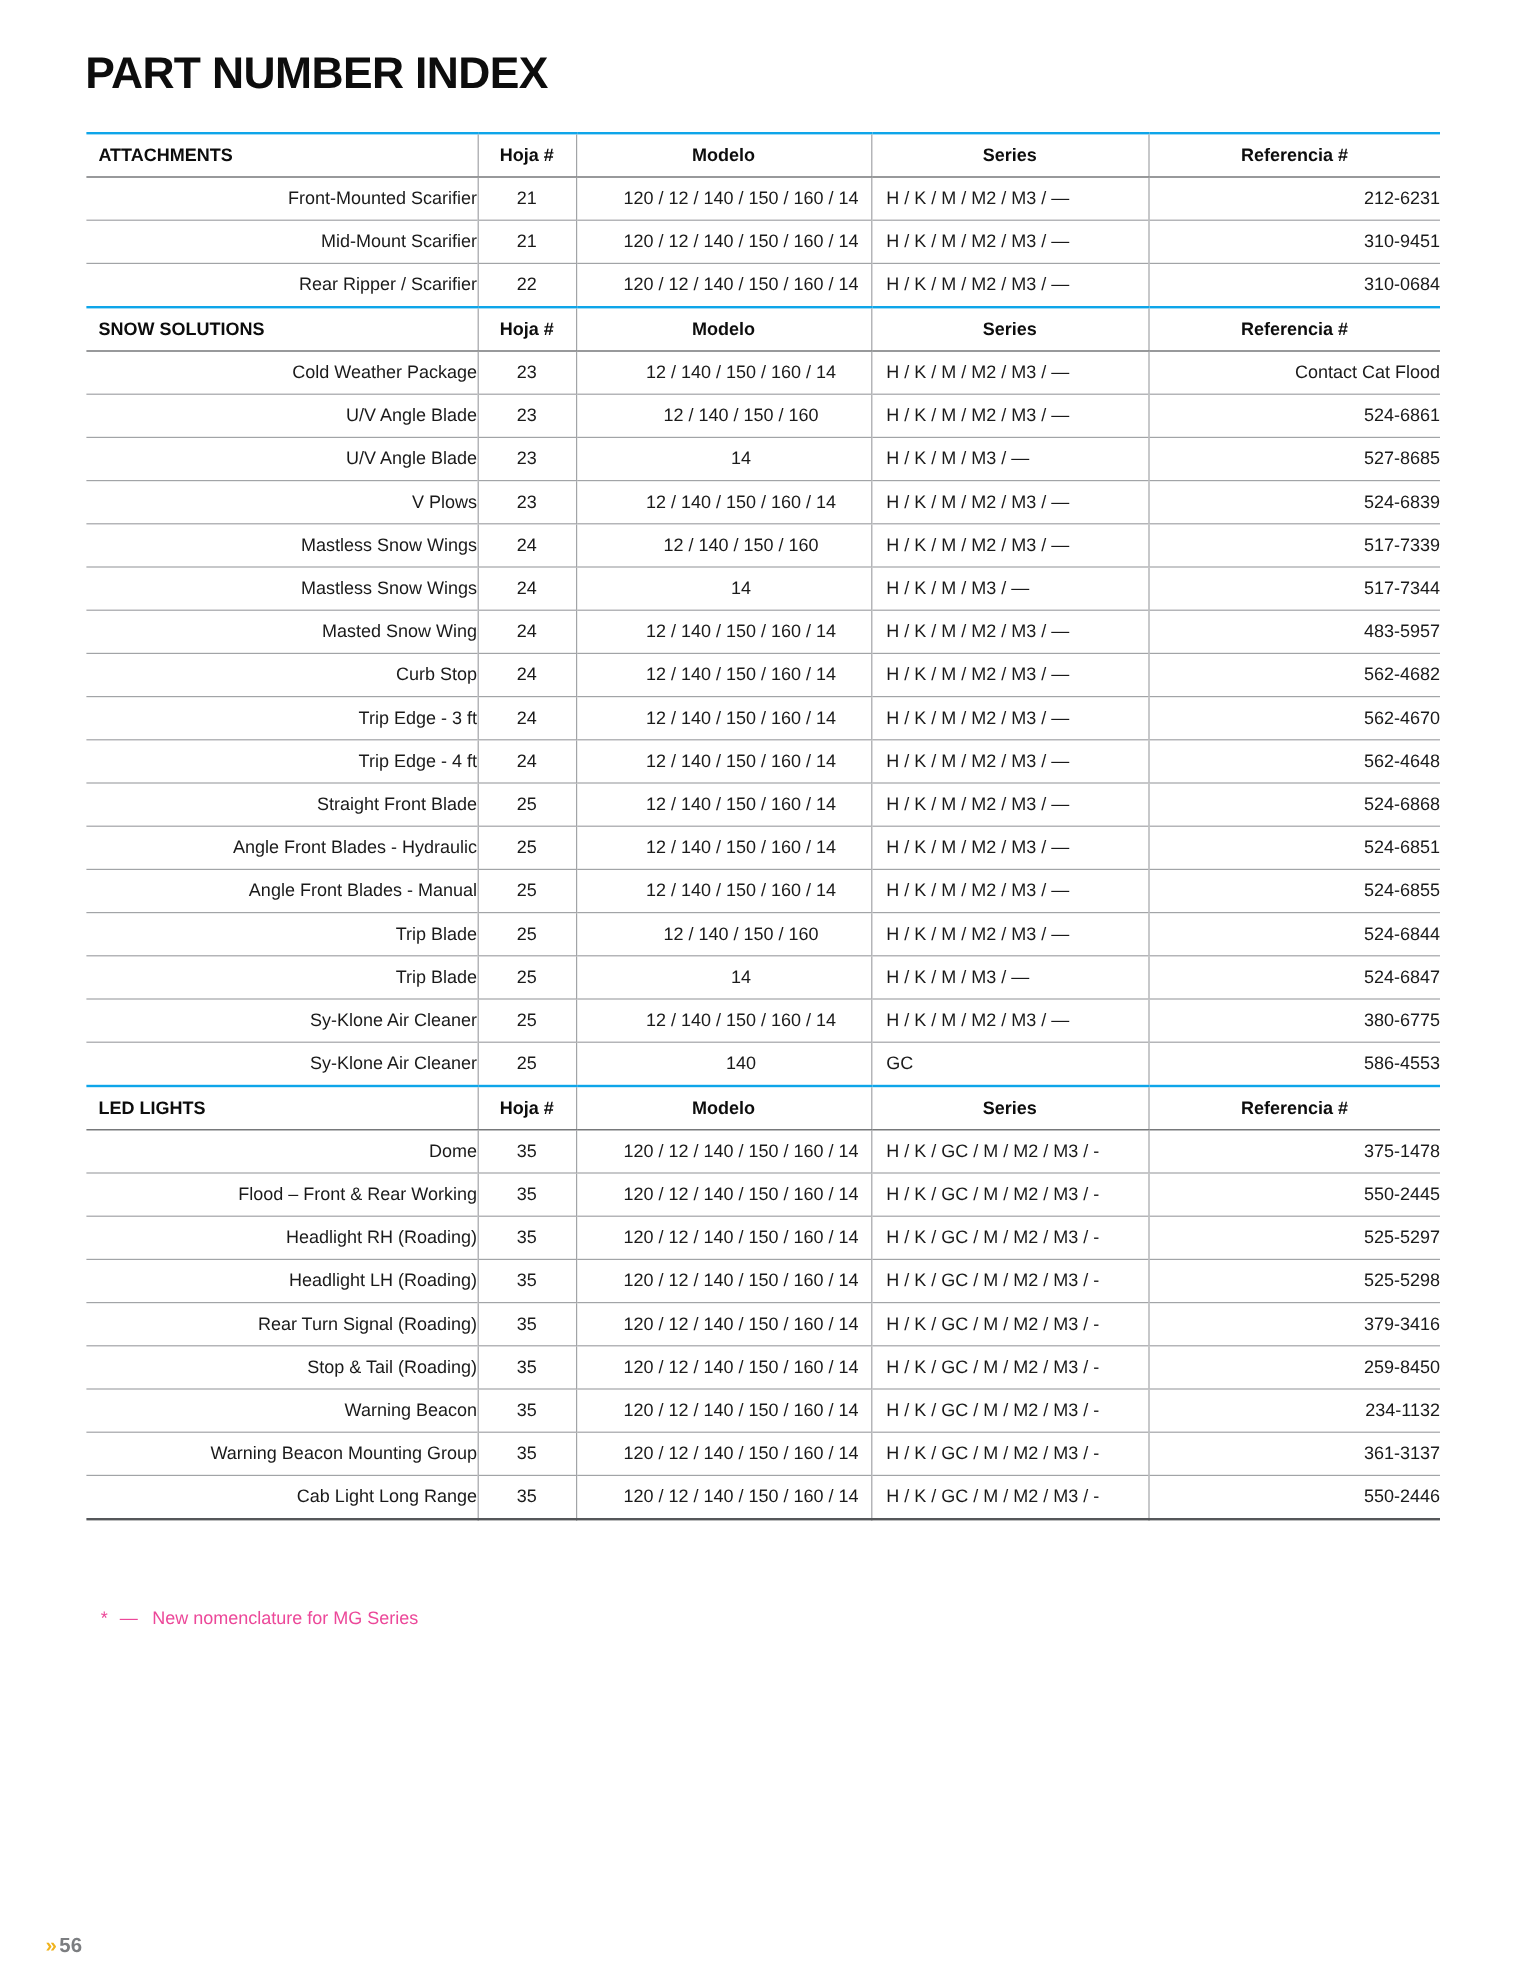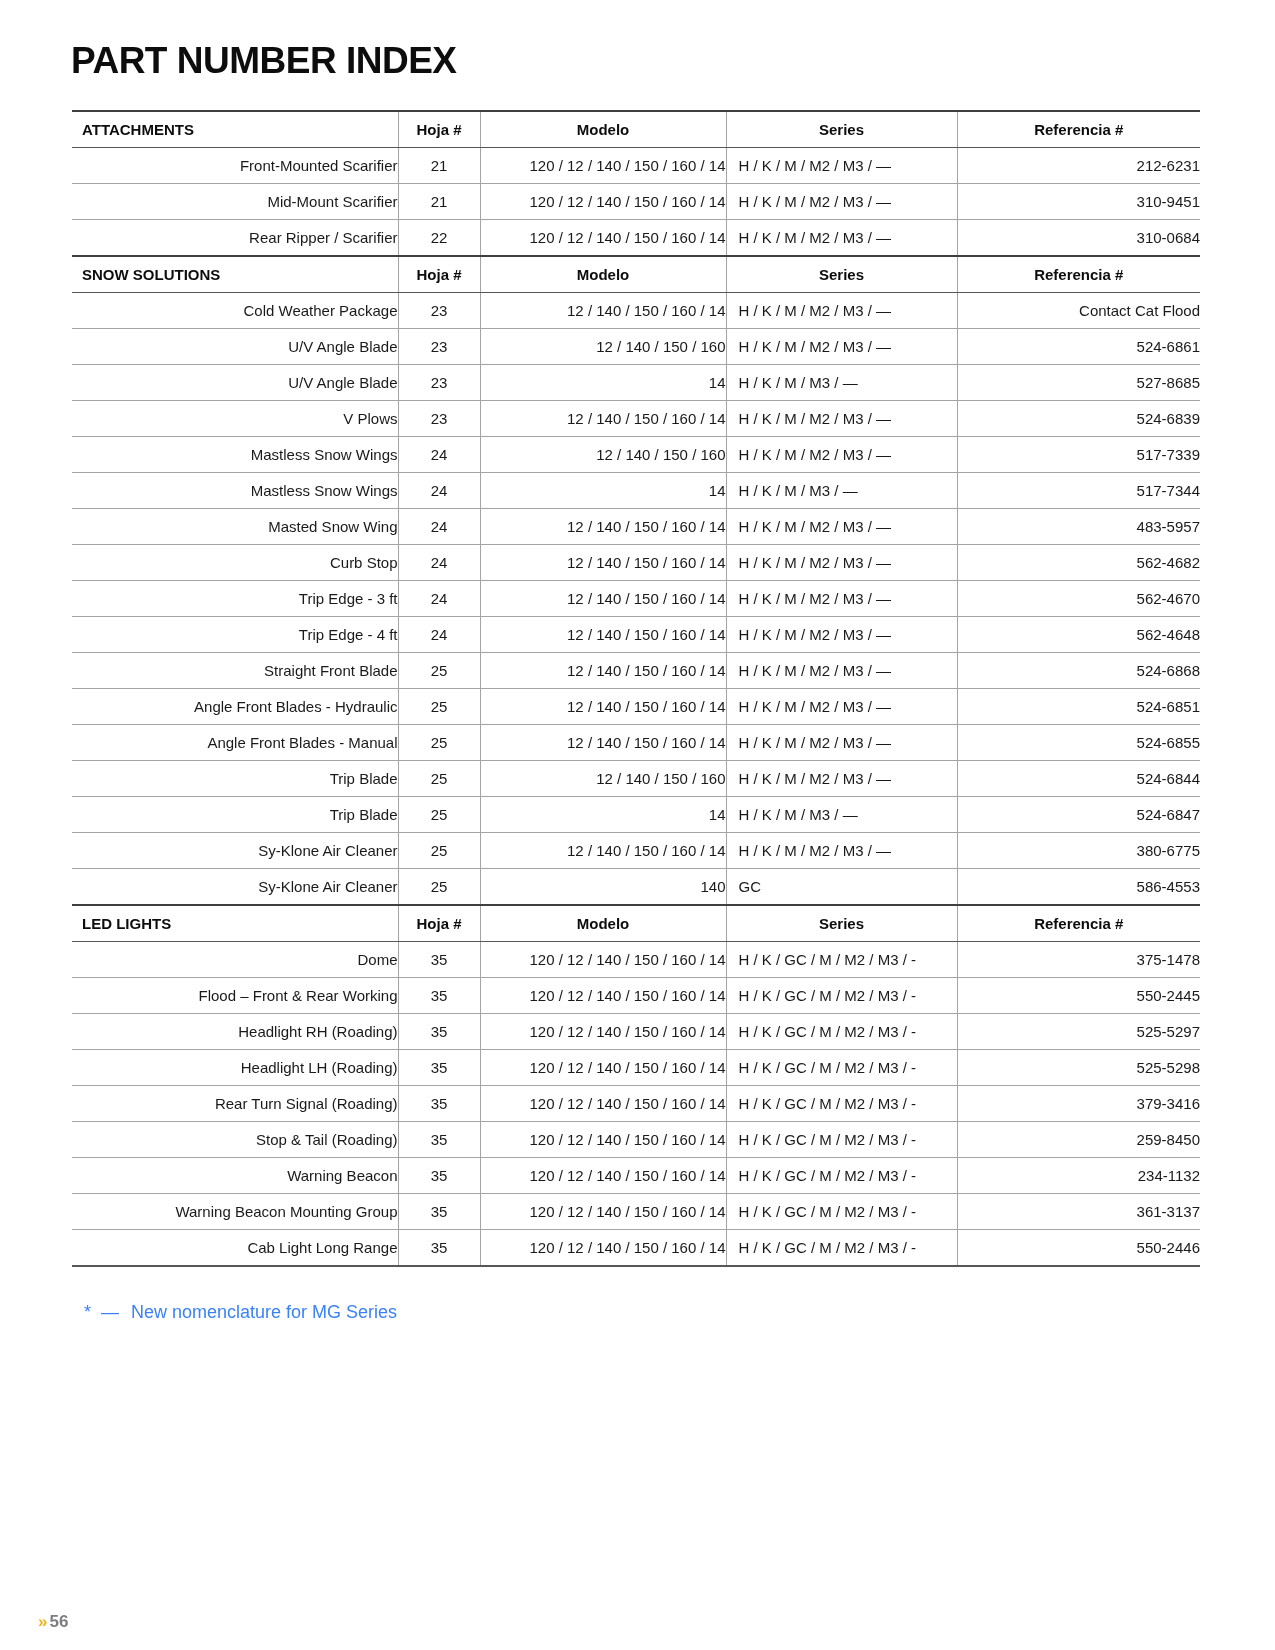--- a/index.html
+++ b/index.html
@@ -34,39 +34,39 @@
     height: 35px;
     padding: 0;
     font-size: 15px;
     vertical-align: middle;
     white-space: nowrap;
     overflow: hidden;
   }
   th + th, td + td { border-left: 1px solid #a2a4a7; }
 
   tr.section-header th {
-    border-top: 2px solid #404040;
+    border-top: 2px solid #0ea5e9;
     border-bottom: 1px solid #55575a;
     font-weight: bold;
     text-align: center;
     color: #0d0d0d;
   }
   tr.section-header th.c-name { text-align: left; padding-left: 10px; }
 
   tr.data-row td { border-top: 1px solid #a2a4a7; }
   tr.data-row:first-of-type td { border-top: none; }
   td.c-name   { text-align: right; padding-left: 10px; }
   td.c-hoja   { text-align: center; }
-  td.c-modelo { text-align: right; padding-left: 29px; }
+  td.c-modelo { text-align: center; padding-left: 29px; }
   td.c-series { text-align: left; padding-left: 12px; }
   td.c-ref    { text-align: right; padding-left: 12px; }
 
   .footnote {
-    position: absolute; left: 84px; top: 1302px;
-    font-size: 18px; color: #3b82f6;
+    position: absolute; left: 84px; top: 1340px;
+    font-size: 15px; color: #ec4899;
   }
   .footnote .fn-ast  { margin-right: 10px; }
   .footnote .fn-dash { margin-right: 12px; }
 
   .page-footer {
     position: absolute; left: 38px; top: 1576px;
     font-size: 17px; font-weight: bold;
     letter-spacing: 0;
     margin-top: 36px;
   }

